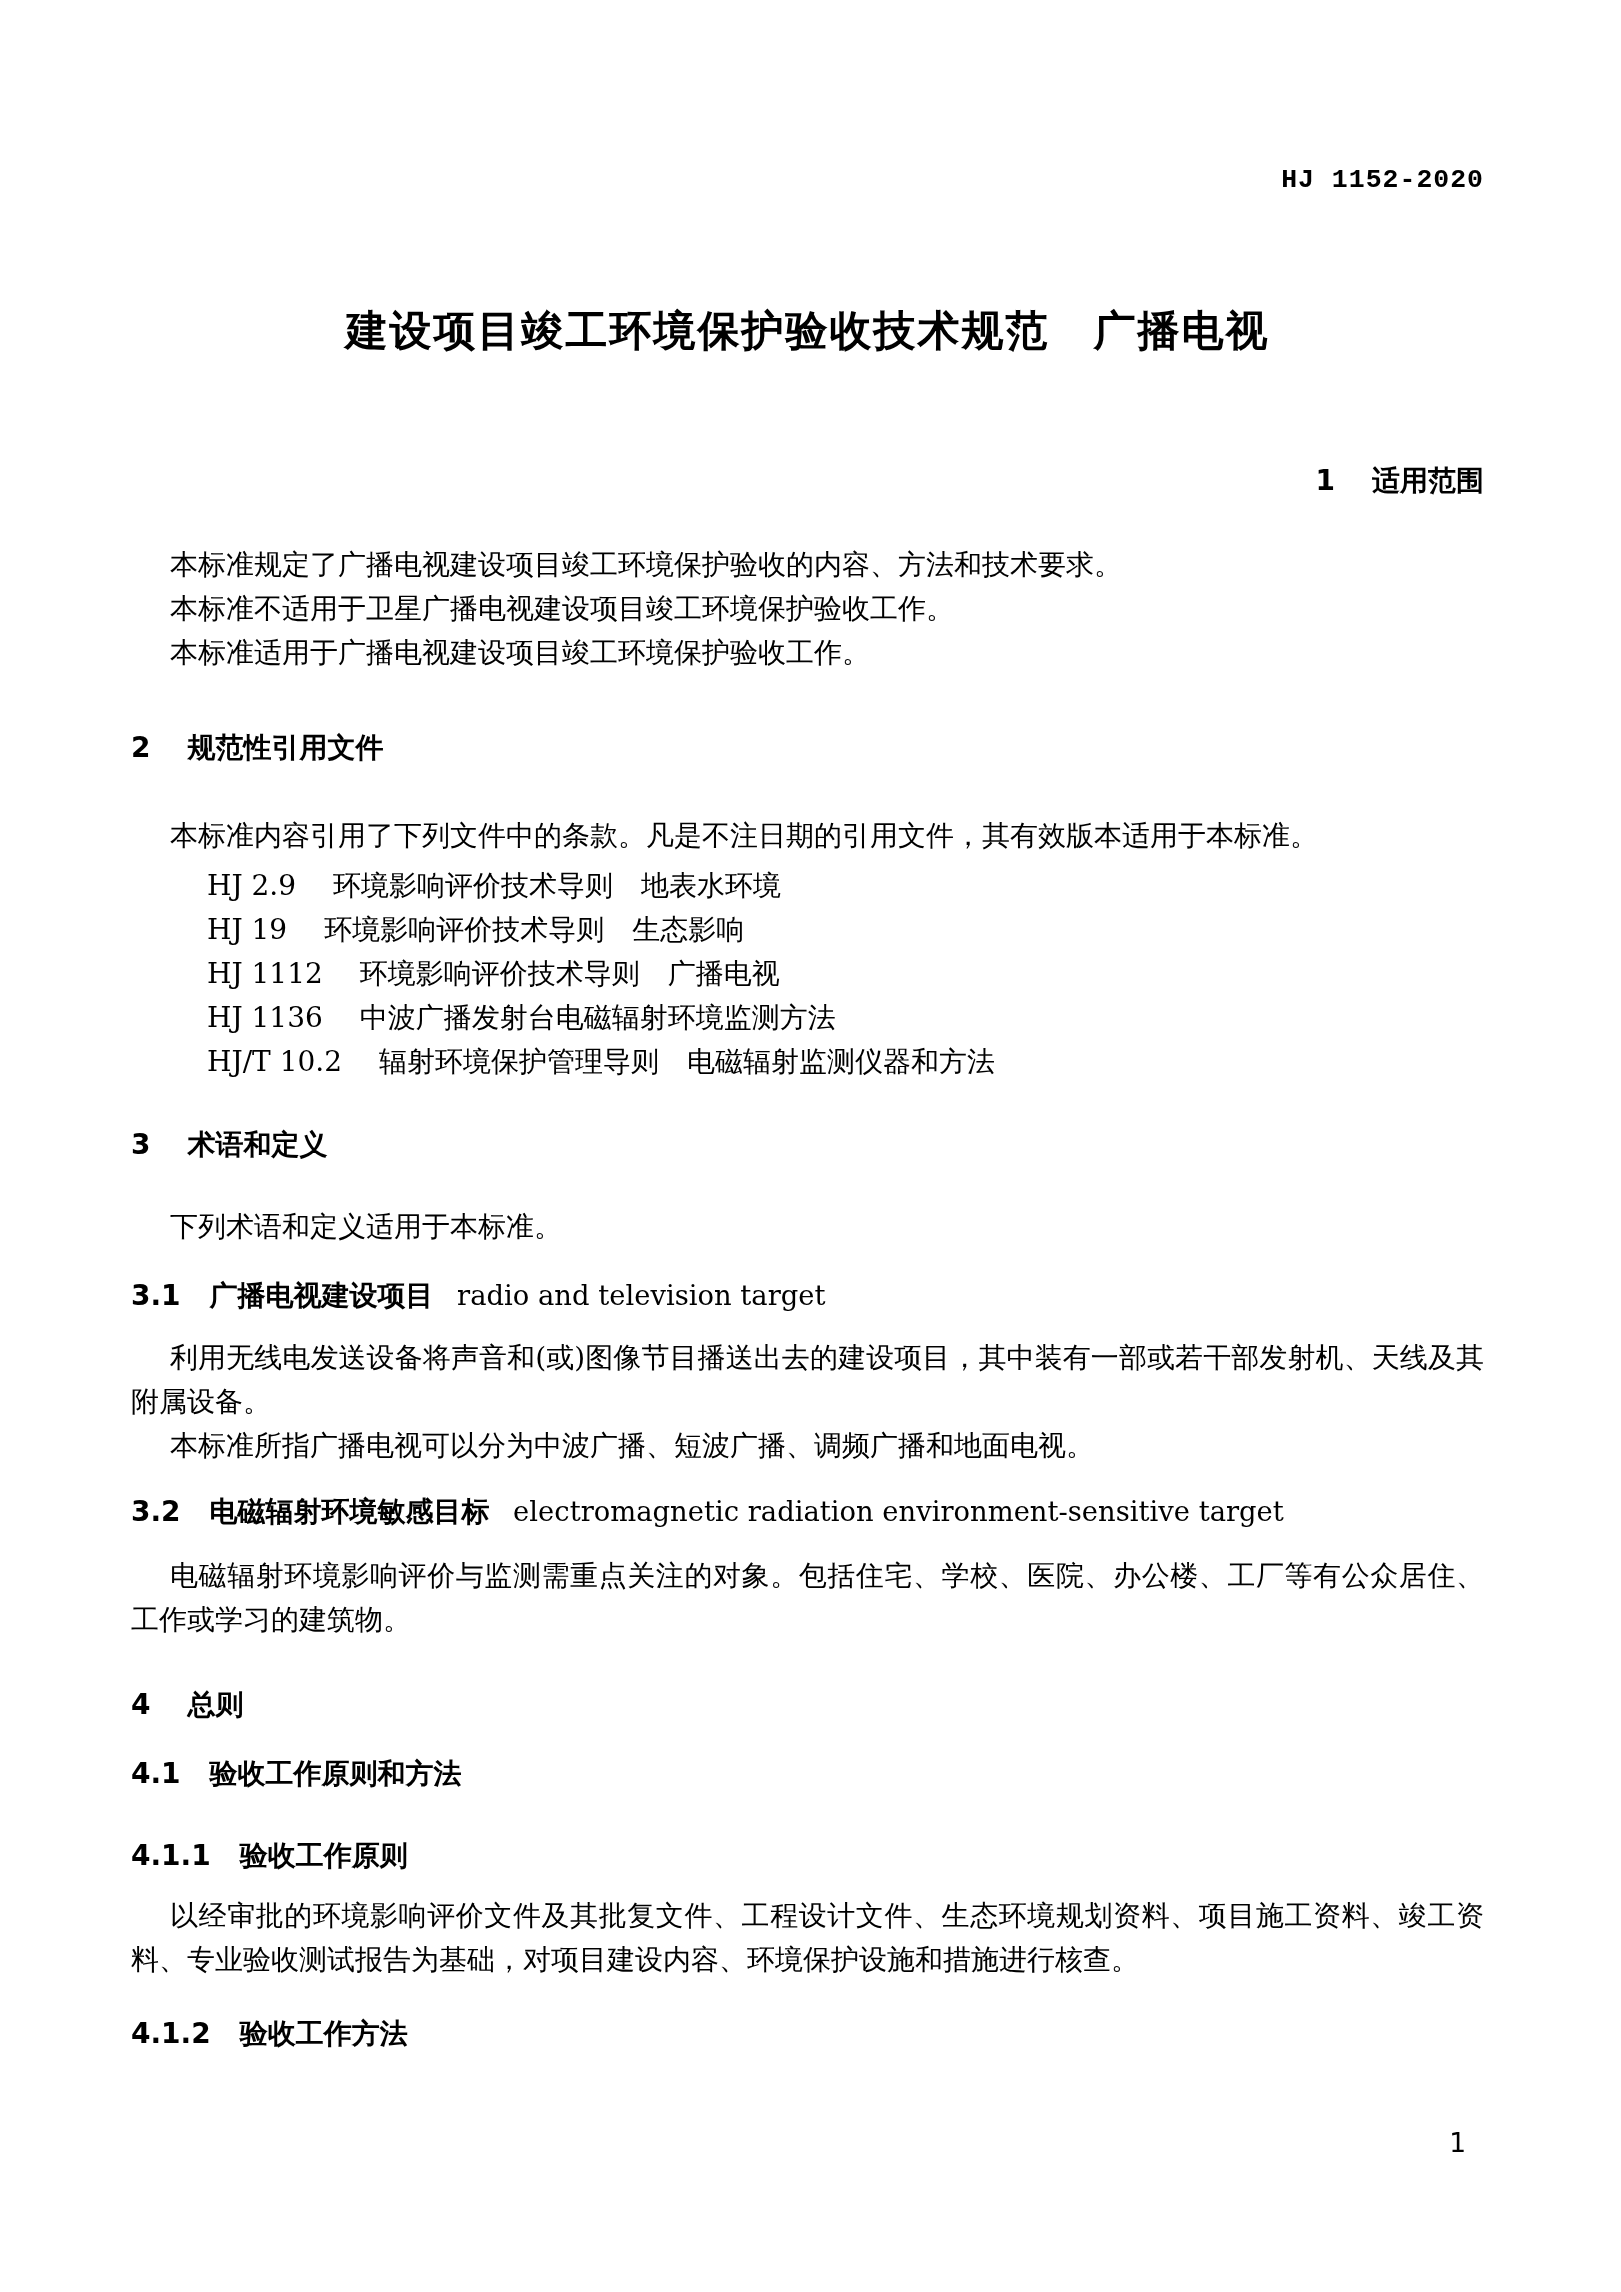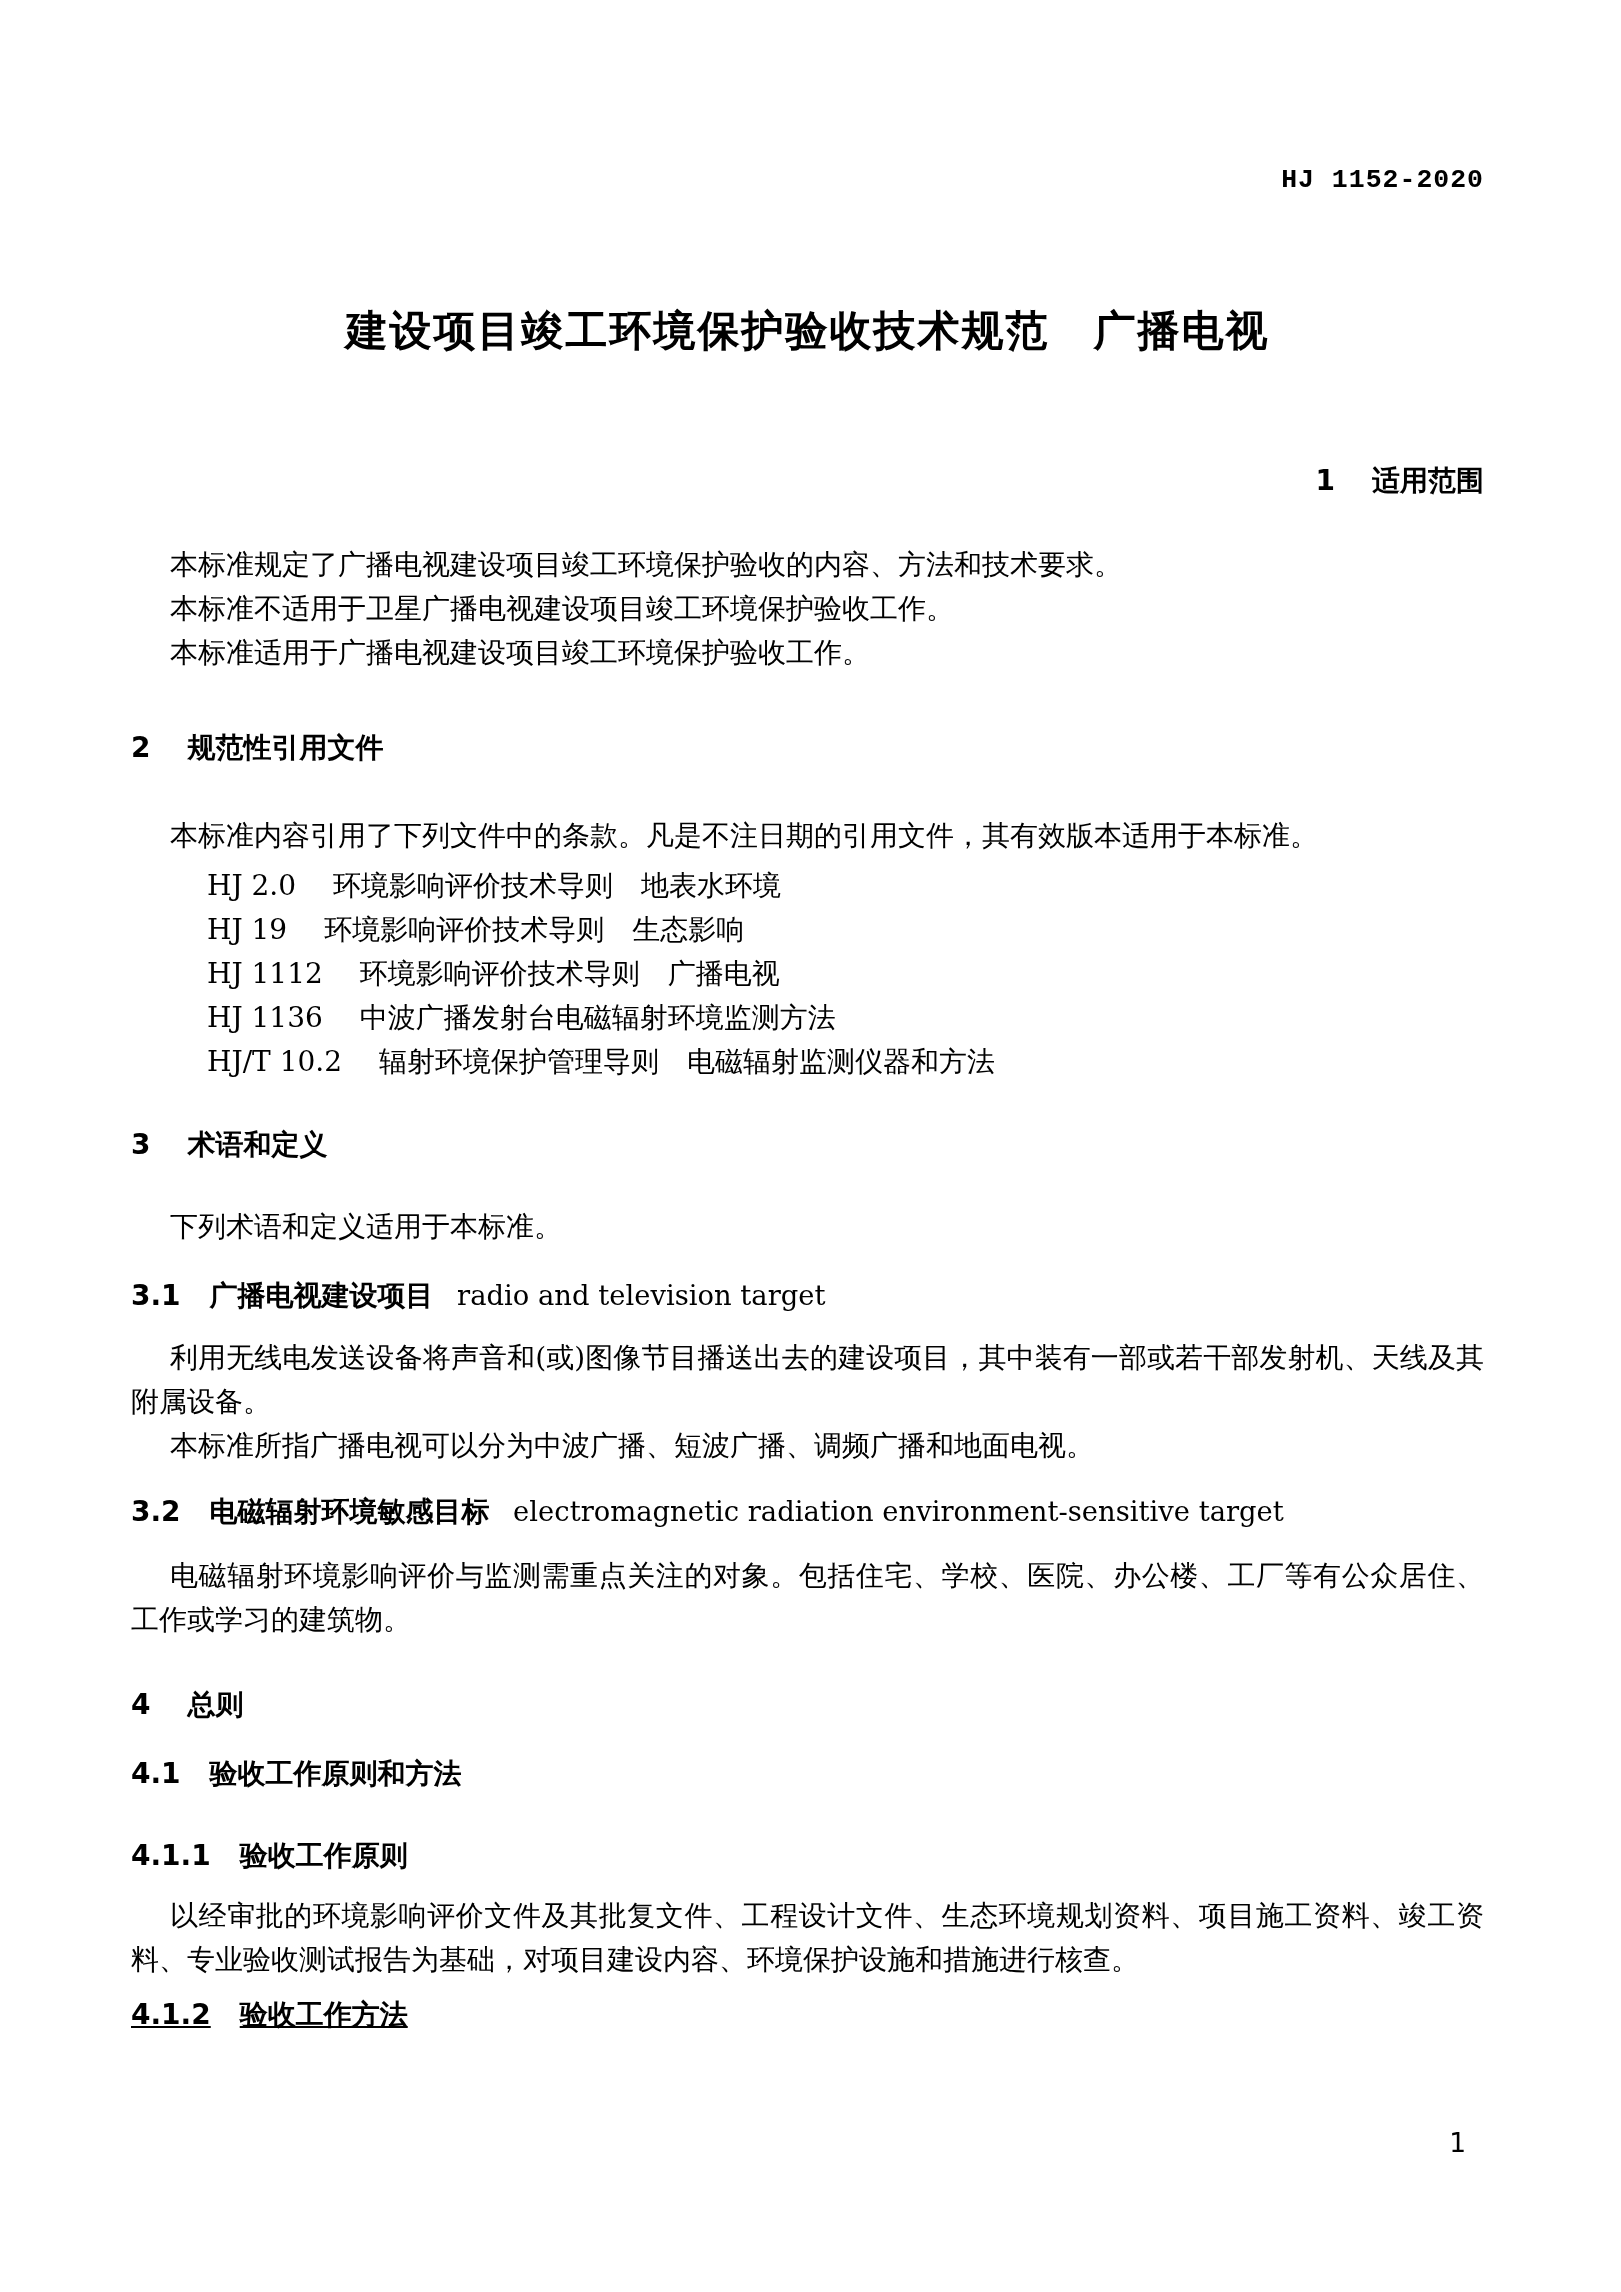--- a/index.html
+++ b/index.html
@@ -66,21 +66,21 @@
   .mt-h3   { margin-top: 43px; }
   .mt-p3   { margin-top: 43px; }
   .mt-h31  { margin-top: 29px; }
   .mt-p31  { margin-top: 23.5px; }
   .mt-h32  { margin-top: 25.5px; }
   .mt-p32  { margin-top: 25.5px; }
   .mt-h4   { margin-top: 45px; }
   .mt-h41  { margin-top: 34px; }
   .mt-h411 { margin-top: 47px; }
   .mt-p411 { margin-top: 21px; }
-  .mt-h412 { margin-top: 15px; text-decoration: underline; }
+  .mt-h412 { margin-top: 34px; }
 
   .page-number {
     position: absolute;
     top: 2127px;
     right: 155px;
     font-size: 26.5px;
     font-family: "DejaVu Sans", "Liberation Sans", sans-serif;
   }
 </style>
 </head>
@@ -102,21 +102,21 @@
       <p class="para">本标准适用于广播电视建设项目竣工环境保护验收工作。</p>
     </section>
 
     <section>
       <div class="h-main mt-h2">
         <span class="hnum">2</span><span class="htext">规范性引用文件</span>
       </div>
       <p class="para mt-intro">本标准内容引用了下列文件中的条款。凡是不注日期的引用文件，其有效版本适用于本标准。</p>
       <div class="ref-list">
         <div class="ref-row">
-          <span class="ref-code">HJ 2.0</span><span class="ref-title">环境影响评价技术导则　地表水环境</span>
+          <span class="ref-code">HJ 2.9</span><span class="ref-title">环境影响评价技术导则　地表水环境</span>
         </div>
         <div class="ref-row">
           <span class="ref-code">HJ 19</span><span class="ref-title">环境影响评价技术导则　生态影响</span>
         </div>
         <div class="ref-row">
           <span class="ref-code">HJ 1112</span><span class="ref-title">环境影响评价技术导则　广播电视</span>
         </div>
         <div class="ref-row">
           <span class="ref-code">HJ 1136</span><span class="ref-title">中波广播发射台电磁辐射环境监测方法</span>
         </div>

